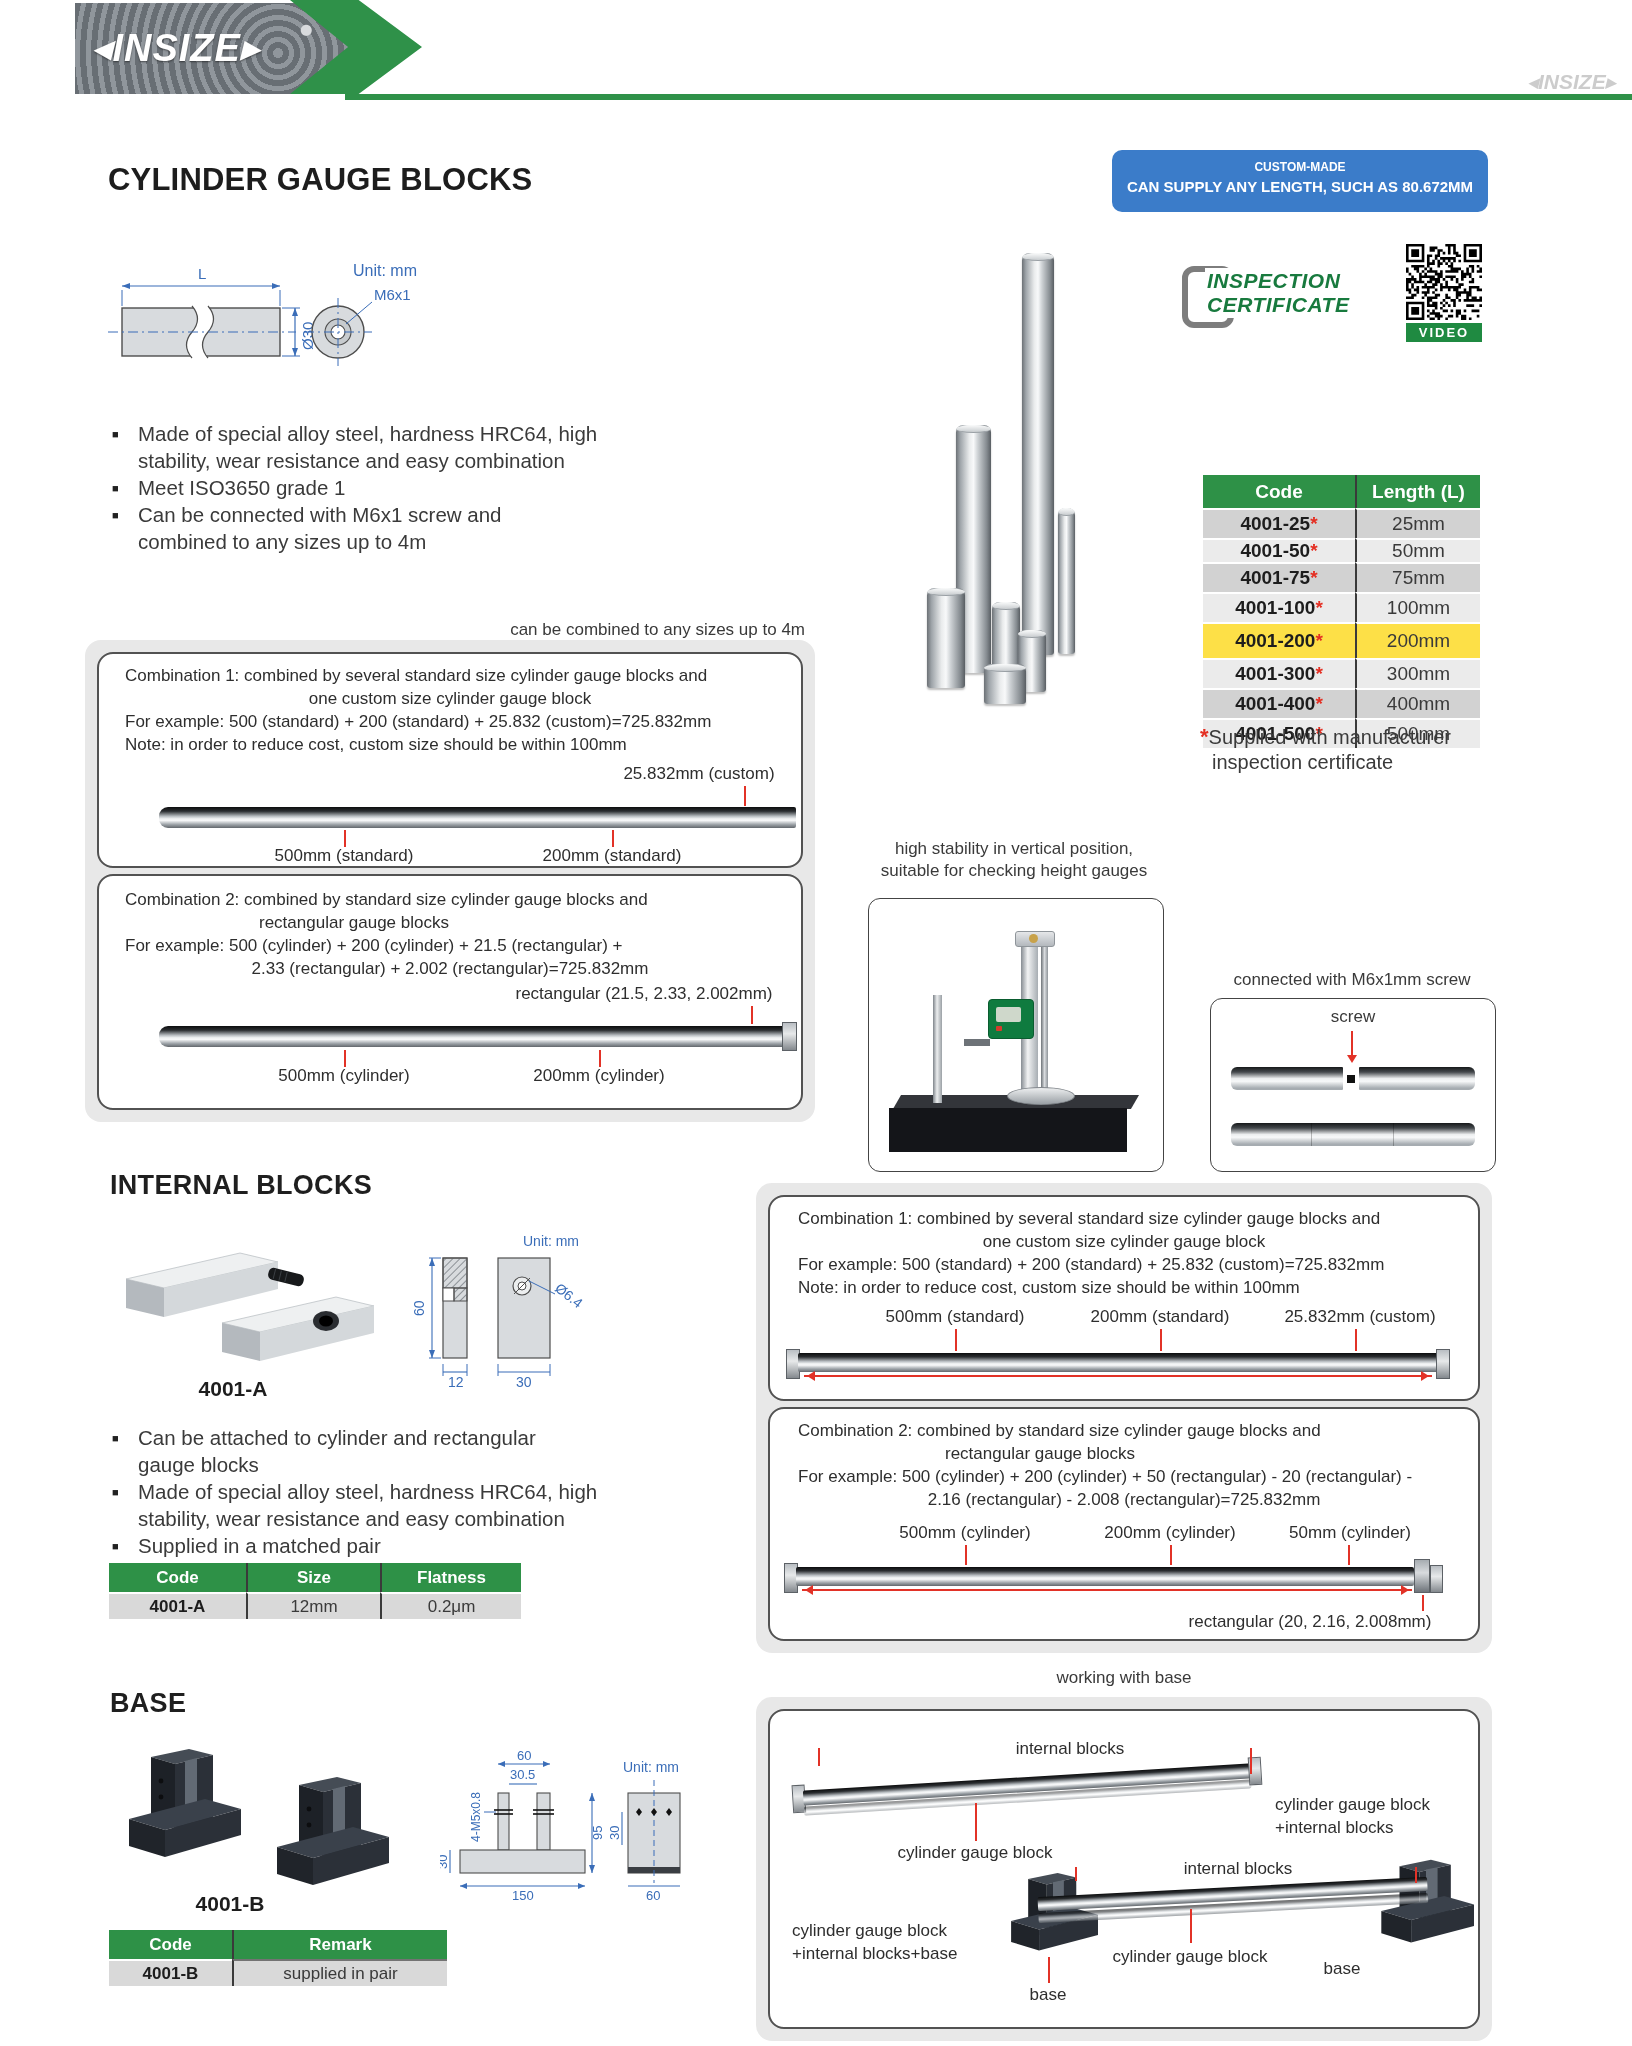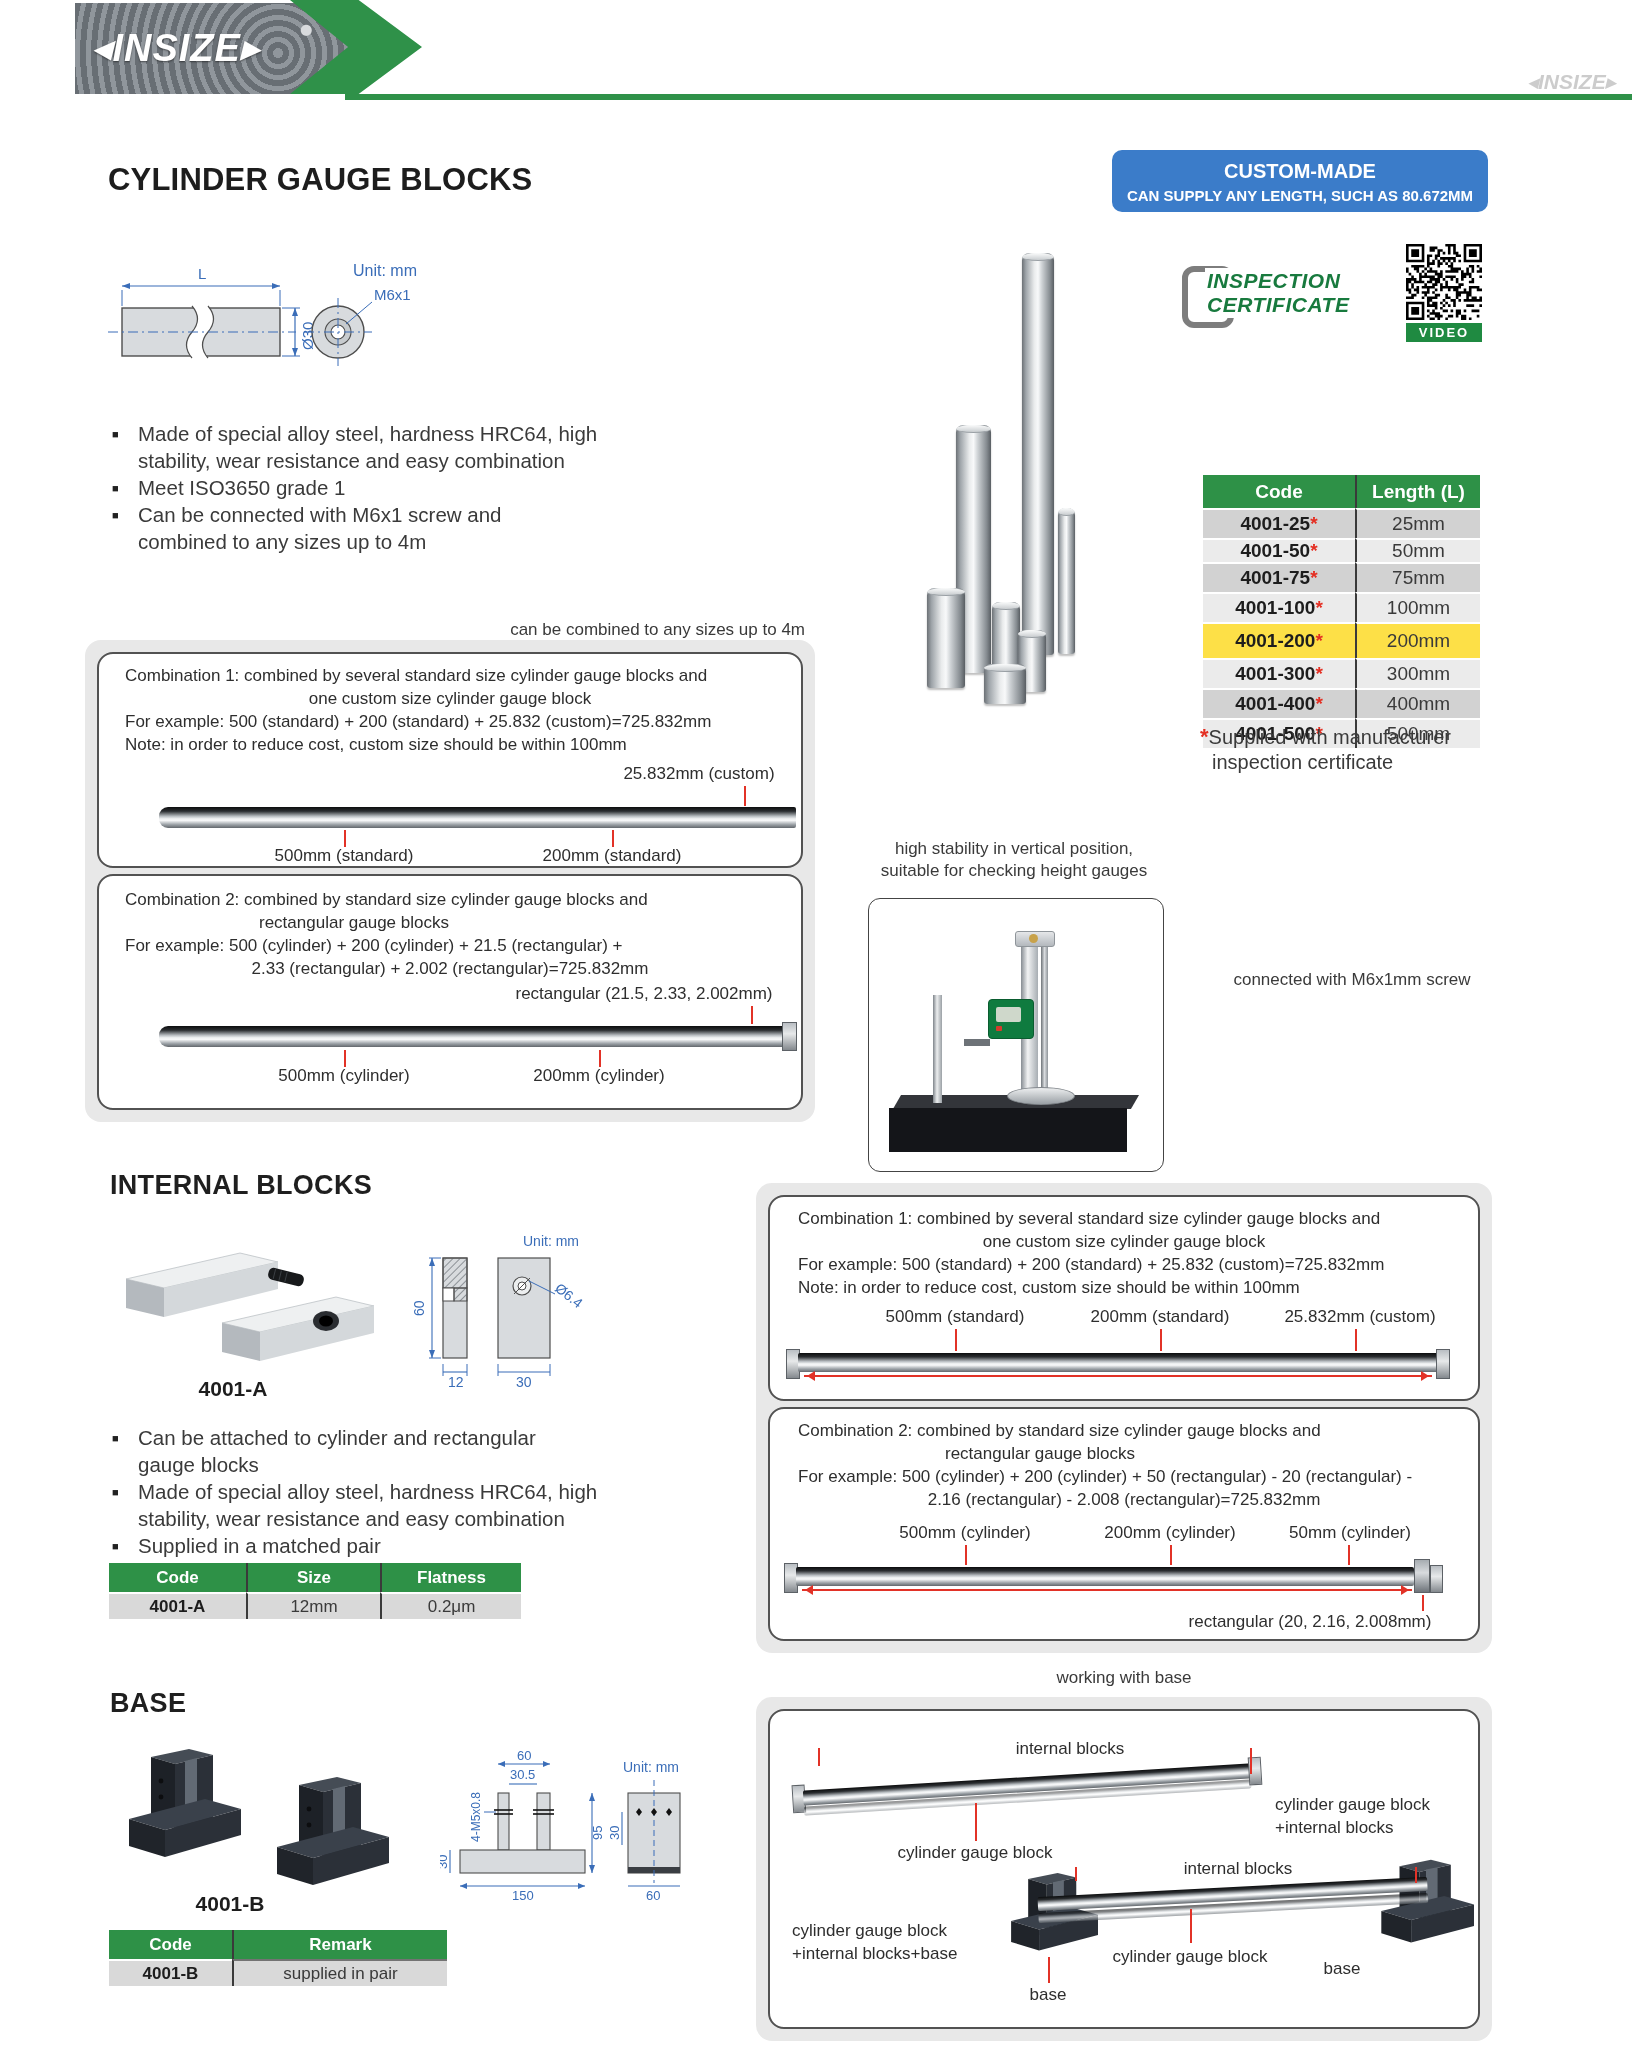--- a/index.html
+++ b/index.html
@@ -53,21 +53,21 @@
   </div>
   <div class="abs greenbar" style="left:345px;top:94px;width:1287px;height:6px;"></div>
   <div class="abs" style="left:290px;top:0;width:132px;height:94px;background:#2f9149;
        clip-path:polygon(0 0,52% 0,100% 50%,52% 100%,0 100%,44% 50%);"></div>
   <div class="abs" style="left:1528px;top:70px;color:#cccccc;font-size:21px;font-weight:800;font-style:italic;">
     <span style="font-size:13px;vertical-align:2px;">◀</span><span>INSIZE</span><span style="font-size:13px;vertical-align:2px;">▶</span>
   </div>
 
   <div class="abs" style="left:108px;top:162px;font-size:31px;font-weight:800;color:#1d1d1d;letter-spacing:.2px;">CYLINDER GAUGE BLOCKS</div>
   <div class="abs" style="left:1112px;top:150px;width:376px;height:62px;background:#3b7cc9;border-radius:10px;color:#fff;text-align:center;">
-    <div style="font-size:20px;font-weight:bold;margin-top:10px;">CUSTOM-MADE</div>
+    <div style="font-size:12px;font-weight:bold;margin-top:10px;">CUSTOM-MADE</div>
     <div style="font-size:15px;font-weight:bold;margin-top:4px;">CAN SUPPLY ANY LENGTH, SUCH AS 80.672MM</div>
   </div>
 
   <svg class="abs" style="left:100px;top:248px;" width="340" height="135" viewBox="0 0 340 135">
     <text x="253" y="28" font-size="16" fill="#3a6db8">Unit: mm</text>
 
     <line x1="22" y1="38" x2="180" y2="38" stroke="#3a6db8" stroke-width="1.2"></line>
     <polygon points="22,38 30,35 30,41" fill="#3a6db8"></polygon>
       <polygon points="180,38 172,35 172,41" fill="#3a6db8"></polygon>
     <line x1="22" y1="42" x2="22" y2="58" stroke="#3a6db8" stroke-width="1"></line>
@@ -230,20 +230,32 @@
     <div class="abs" style="left:160px;top:35px;width:9px;height:9px;border-radius:50%;background:#c8a24a;"></div>
     <div class="abs" style="left:119px;top:100px;width:44px;height:38px;background:#0f7b3f;border-radius:4px;border:1px solid #0a5c2f;">
       <div class="abs" style="left:7px;top:7px;width:25px;height:15px;background:#cfd8cb;border-radius:2px;"></div>
       <div class="abs" style="left:7px;top:26px;width:6px;height:5px;background:#d43c2d;border-radius:1px;"></div>
     </div>
     <div class="abs" style="left:95px;top:140px;width:26px;height:7px;background:#6d7277;"></div>
     <div class="abs" style="left:138px;top:188px;width:66px;height:16px;border-radius:50%;background:linear-gradient(#eceeef,#9aa0a5);border:1px solid #82878c;"></div>
   </div>
 
   <div class="abs ctr cap" style="left:1212px;top:970px;width:280px;">connected with M6x1mm screw</div>
+  <div class="abs" style="left:1210px;top:998px;width:284px;height:172px;border:1.6px solid #444;border-radius:12px;background:#fff;">
+    <div class="abs ctr cap" style="left:0;top:8px;width:100%;">screw</div>
+    <div class="abs rtick" style="left:140px;top:32px;height:26px;"></div>
+    <div class="abs" style="left:136px;top:56px;border:5px solid transparent;border-top:8px solid #e23227;"></div>
+    <div class="abs" style="left:20px;top:68px;width:112px;height:23px;background:linear-gradient(180deg,#16181a,#44484c 22%,#eceeef 50%,#f8f9fa 62%,#a6acb1 92%);border-radius:6px 1px 1px 6px;"></div>
+    <div class="abs" style="left:136px;top:76px;width:8px;height:8px;background:#111;"></div>
+    <div class="abs" style="left:148px;top:68px;width:116px;height:23px;background:linear-gradient(180deg,#16181a,#44484c 22%,#eceeef 50%,#f8f9fa 62%,#a6acb1 92%);border-radius:1px 6px 6px 1px;"></div>
+    <div class="abs" style="left:20px;top:124px;width:244px;height:23px;background:linear-gradient(180deg,#16181a,#44484c 22%,#eceeef 50%,#f8f9fa 62%,#a6acb1 92%);border-radius:6px;">
+      <div class="abs" style="left:80px;top:0;width:1px;height:100%;background:rgba(0,0,0,.25);"></div>
+      <div class="abs" style="left:162px;top:0;width:1px;height:100%;background:rgba(0,0,0,.25);"></div>
+    </div>
+  </div>
 
   <div class="abs h2" style="left:110px;top:1170px;">INTERNAL BLOCKS</div>
 
   <svg class="abs" style="left:118px;top:1245px;" width="270" height="130" viewBox="0 0 270 130">
     <g>
       <polygon points="8,34 122,8 160,17 46,43" fill="#eef0f1" stroke="#aab0b5" stroke-width=".6"></polygon>
       <polygon points="8,34 46,43 46,72 8,63" fill="#b4b9be"></polygon>
       <polygon points="46,43 160,17 160,44 46,72" fill="#d4d8db"></polygon>
       <g transform="rotate(14 168 32)">
         <rect x="150" y="26" width="36" height="12" rx="5" fill="#17191b"></rect>

